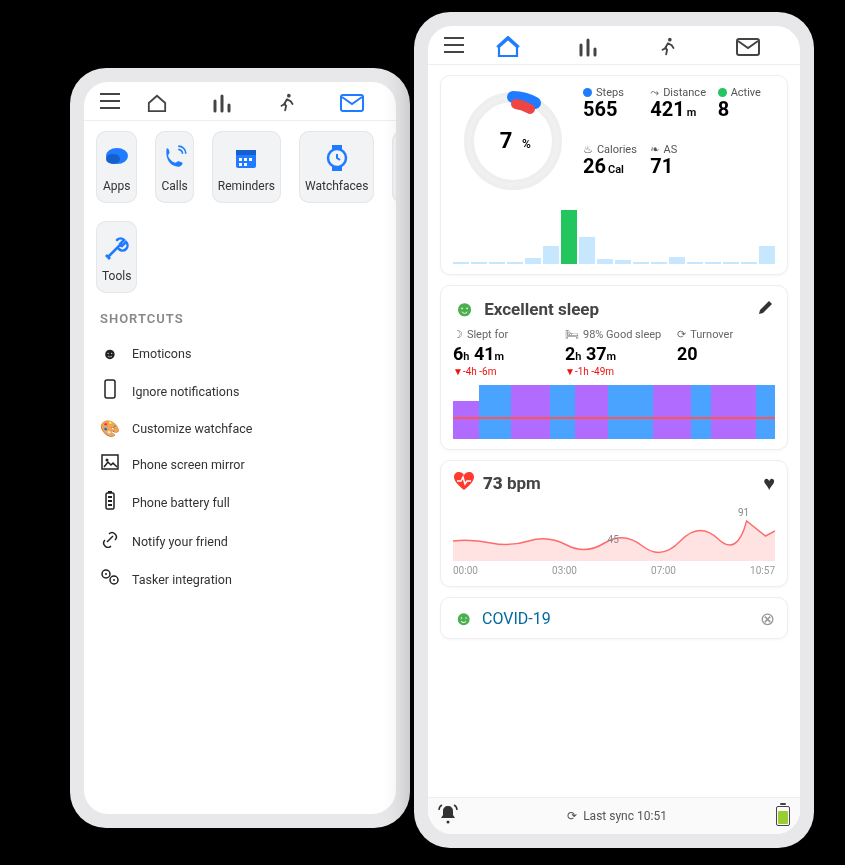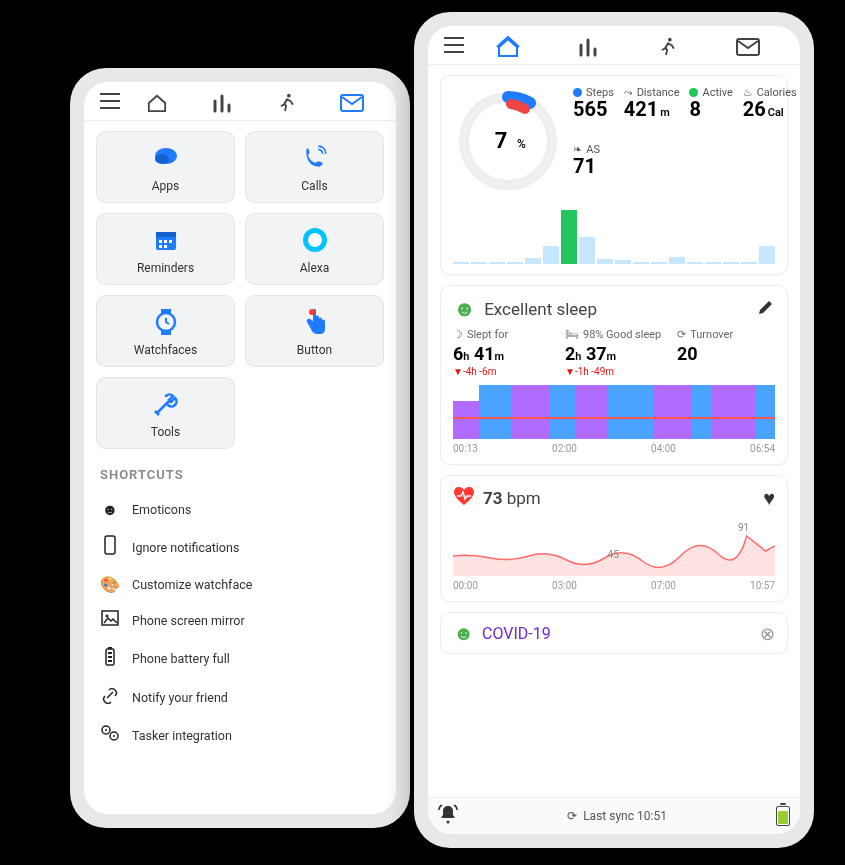--- a/index.html
+++ b/index.html
@@ -41,22 +41,22 @@
     display: flex;
     justify-content: center;
     color: #444;
   }
   .nav-item.active { color: #1f7bff; }
   .hamburger { width: 28px; text-align: center; color:#444; }
   
   .content { flex:1; overflow-y:auto; padding:10px 12px; }
   .grid {
     display: grid;
-    grid-template-columns: repeat(2, 1fr);
-    gap: 10px;
+    grid-template-columns: repeat(5, 1fr);
+    gap: 18px;
     margin-bottom: 18px;
   }
   .tile {
     background: #f2f3f5;
     border-radius: 10px;
     padding: 12px 6px 10px;
     text-align: center;
     box-shadow: inset 0 0 0 1px #e5e6ea;
   }
   .tile .ticon { font-size: 26px; color:#1f7bff; height:30px; display:flex; align-items:center; justify-content:center; }
@@ -70,35 +70,35 @@
   .shortcut .sicon { width:20px; text-align:center; font-size:16px; color:#222; }
 
   
   .card {
     background:#fff; border:1px solid #eee; border-radius:10px;
     margin-bottom:10px; padding:10px 12px;
     box-shadow: 0 1px 3px rgba(0,0,0,0.04);
   }
   .activity-top { display:flex; gap:10px; }
   .donut-wrap { width:120px; display:flex; align-items:center; justify-content:center; }
-  .stats { flex:1; display:grid; grid-template-columns:1fr 1fr 1fr 1fr; gap:4px 10px; }
+  .stats { flex:1; display:grid; grid-template-columns:1fr 1fr 1fr; gap:4px 10px; }
   .stat .label { font-size:11px; color:#555; display:flex; align-items:center; gap:4px; }
   .stat .dot { width:9px; height:9px; border-radius:50%; display:inline-block; }
   .stat .value { font-size:20px; font-weight:700; color:#000; line-height:1; }
   .stat .unit { font-size:11px; font-weight:600; margin-left:2px; }
   .axis {
     display:flex; justify-content:space-between;
     font-size:10px; color:#999; margin-top:4px;
   }
   .barchart { display:flex; align-items:flex-end; height:60px; gap:2px; margin-top:8px; }
   .barchart .bar { flex:1; background:#c7e7ff; min-height:2px; }
   .barchart .bar.green { background:#22c55e; }
 
   .card-head { display:flex; align-items:center; gap:8px; margin-bottom:6px; }
-  .card-head .title { font-size:17px; color:#444; flex:1; }
+  .card-head .title { font-size:17px; color:#444; flex:1;font-weight:bold; }
   .sleep-metrics { display:flex; gap:14px; }
   .sm { flex:1; }
   .sm .lab { font-size:11px; color:#666; display:flex; align-items:center; gap:4px; margin-bottom:2px;}
   .sm .val { font-size:18px; font-weight:700; color:#000; }
   .sm .small { font-size:11px; font-weight:600; }
   .delta { font-size:10px; color:#e11; margin-top:2px; }
   .sleep-chart { display:flex; height:54px; margin-top:8px; align-items:flex-end; gap:0; position:relative; }
   .sleep-chart .blk { height:100%; }
   .sleep-chart .blue { background:#4aa3ff; }
   .sleep-chart .purple { background:#b26bff; }
@@ -187,29 +187,20 @@
                 <rect x="3" y="5" width="20" height="18" rx="2" fill="#1f7bff"></rect>
                 <rect x="3" y="5" width="20" height="5" fill="#1560cc"></rect>
                 <rect x="6" y="13" width="3" height="3" fill="#fff"></rect>
                 <rect x="11" y="13" width="3" height="3" fill="#fff"></rect>
                 <rect x="16" y="13" width="3" height="3" fill="#fff"></rect>
                 <rect x="6" y="18" width="3" height="3" fill="#fff"></rect>
                 <rect x="11" y="18" width="3" height="3" fill="#fff"></rect>
               </svg>
             </div>
           <div class="tlabel">Reminders</div>
-        </div>
-        <div class="tile">
-          <div class="ticon">
-              <svg width="28" height="28" viewBox="0 0 28 28">
-                <circle cx="14" cy="14" r="12" fill="#00c4ff"></circle>
-                <circle cx="14" cy="14" r="7" fill="#fff"></circle>
-              </svg>
-            </div>
-          <div class="tlabel">Alexa</div>
         </div>
         <div class="tile">
           <div class="ticon">
               <svg width="24" height="28" viewBox="0 0 24 28">
                 <rect x="7" y="1" width="10" height="5" fill="#1f7bff"></rect>
                 <rect x="7" y="22" width="10" height="5" fill="#1f7bff"></rect>
                 <circle cx="12" cy="14" r="9" fill="none" stroke="#1f7bff" stroke-width="2.5"></circle>
                 <path d="M12 10v4l3 2" stroke="#1f7bff" stroke-width="2" fill="none"></path>
               </svg>
             </div>
@@ -436,26 +427,20 @@
           <div class="blk purple" style="width:12%"></div>
           <div class="blk blue" style="width:8%"></div>
           <div class="blk purple" style="width:10%"></div>
           <div class="blk blue" style="width:14%"></div>
           <div class="blk purple" style="width:12%"></div>
           <div class="blk blue" style="width:6%"></div>
           <div class="blk purple" style="width:14%"></div>
           <div class="blk blue" style="width:6%"></div>
           <div class="redline"></div>
         </div>
-        <div class="axis">
-          <span>00:13</span>
-          <span>02:00</span>
-          <span>04:00</span>
-          <span>06:54</span>
-        </div>
       </div>
 
       <div class="card">
         <div class="card-head">
           <span>
             <svg width="22" height="20" viewBox="0 0 22 20">
                 <path d="M11 19C5 14 1 10 1 6c0-3 2-5 5-5 2 0 4 1 5 3 1-2 3-3 5-3 3 0 5 2 5 5 0 4-4 8-10 13z" fill="#ff3b30"></path>
                 <path d="M4 10h4l2-4 2 7 2-3h4" stroke="#fff" stroke-width="1.5" fill="none"></path>
               </svg>
           </span>
@@ -476,21 +461,21 @@
           <span>00:00</span>
           <span>03:00</span>
           <span>07:00</span>
           <span>10:57</span>
         </div>
       </div>
 
       <div class="card" style="padding:8px 12px;">
         <div class="covid-head">
           <span style="color:#4caf50;font-size:20px;">☻</span>
-          <span style="font-size:16px;color:#6d28d9">COVID-19</span>
+          <span style="font-size:16px;color:#0369a1">COVID-19</span>
           <span class="x">⊗</span>
         </div>
       </div>
 
     </div>
 
     <div class="footer">
       <span style="font-size:18px;color:#333">
         <svg width="20" height="20" viewBox="0 0 20 20">
             <path d="M10 2c-3 0-5 2-5 5v4l-2 3h14l-2-3V7c0-3-2-5-5-5z" fill="#333"></path>

